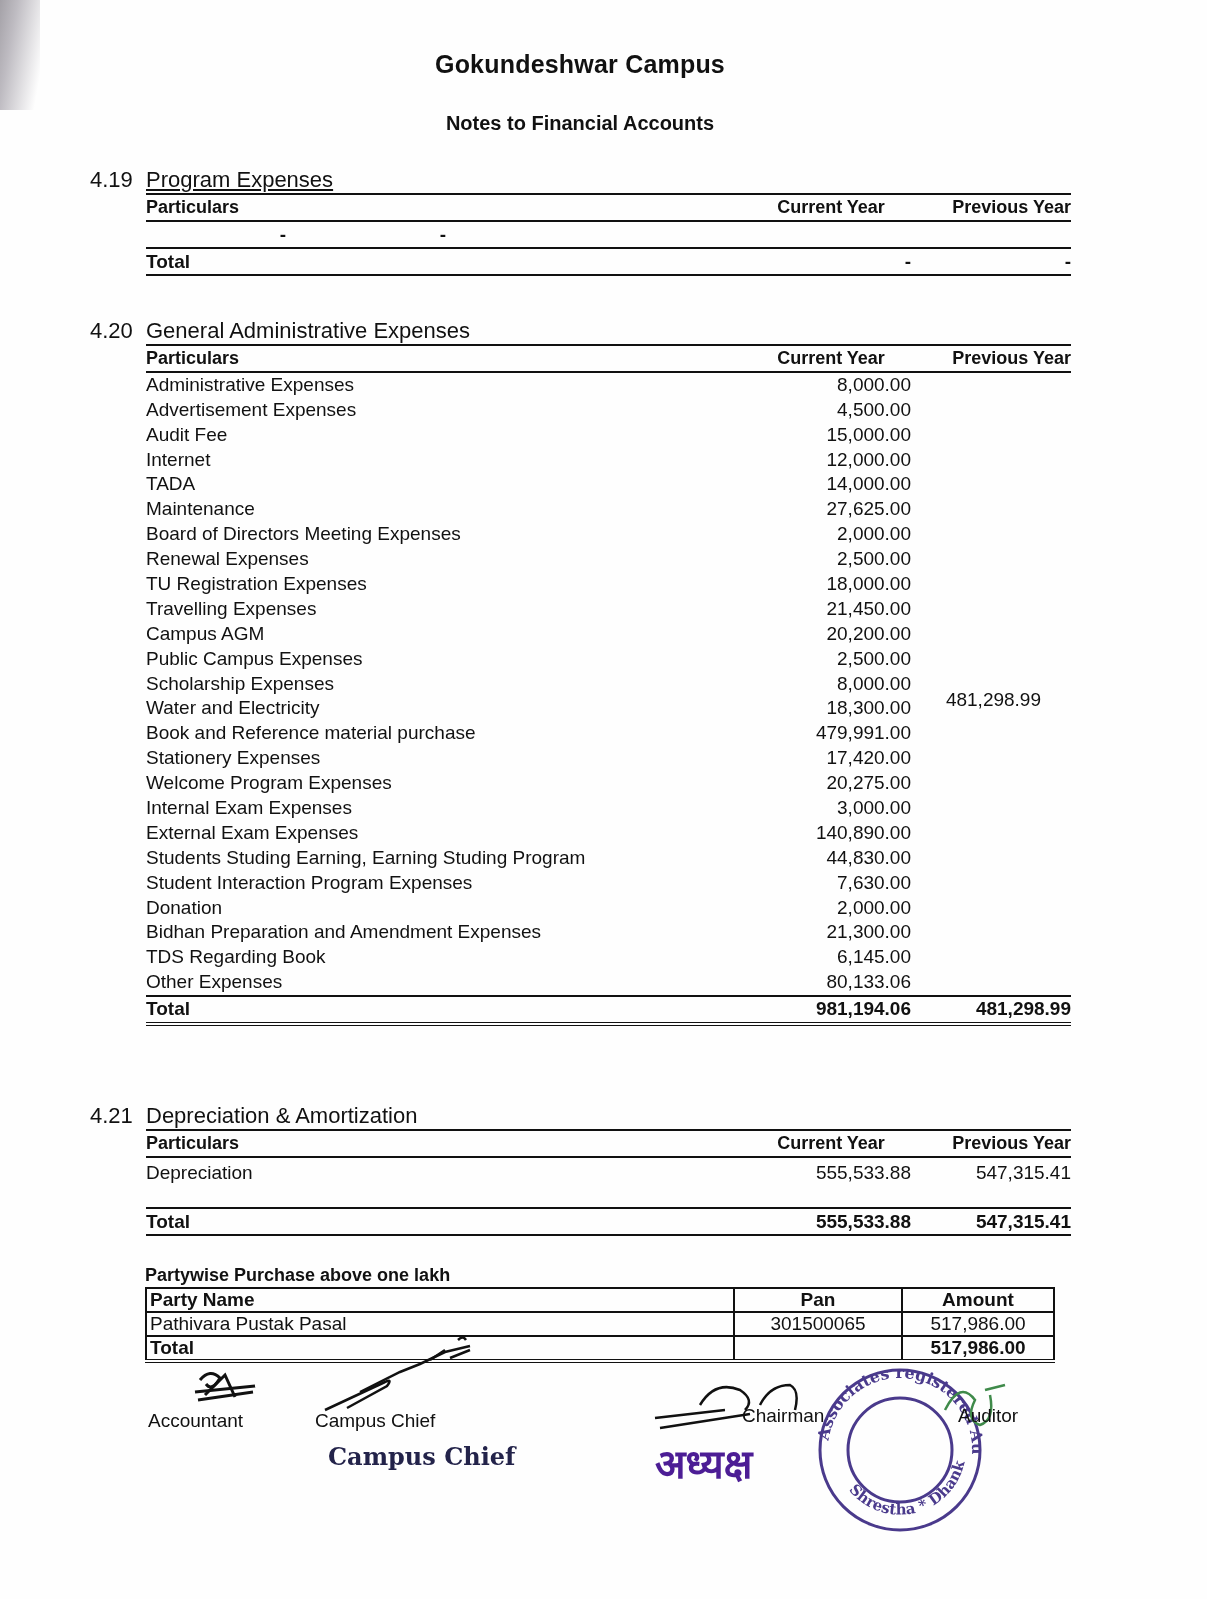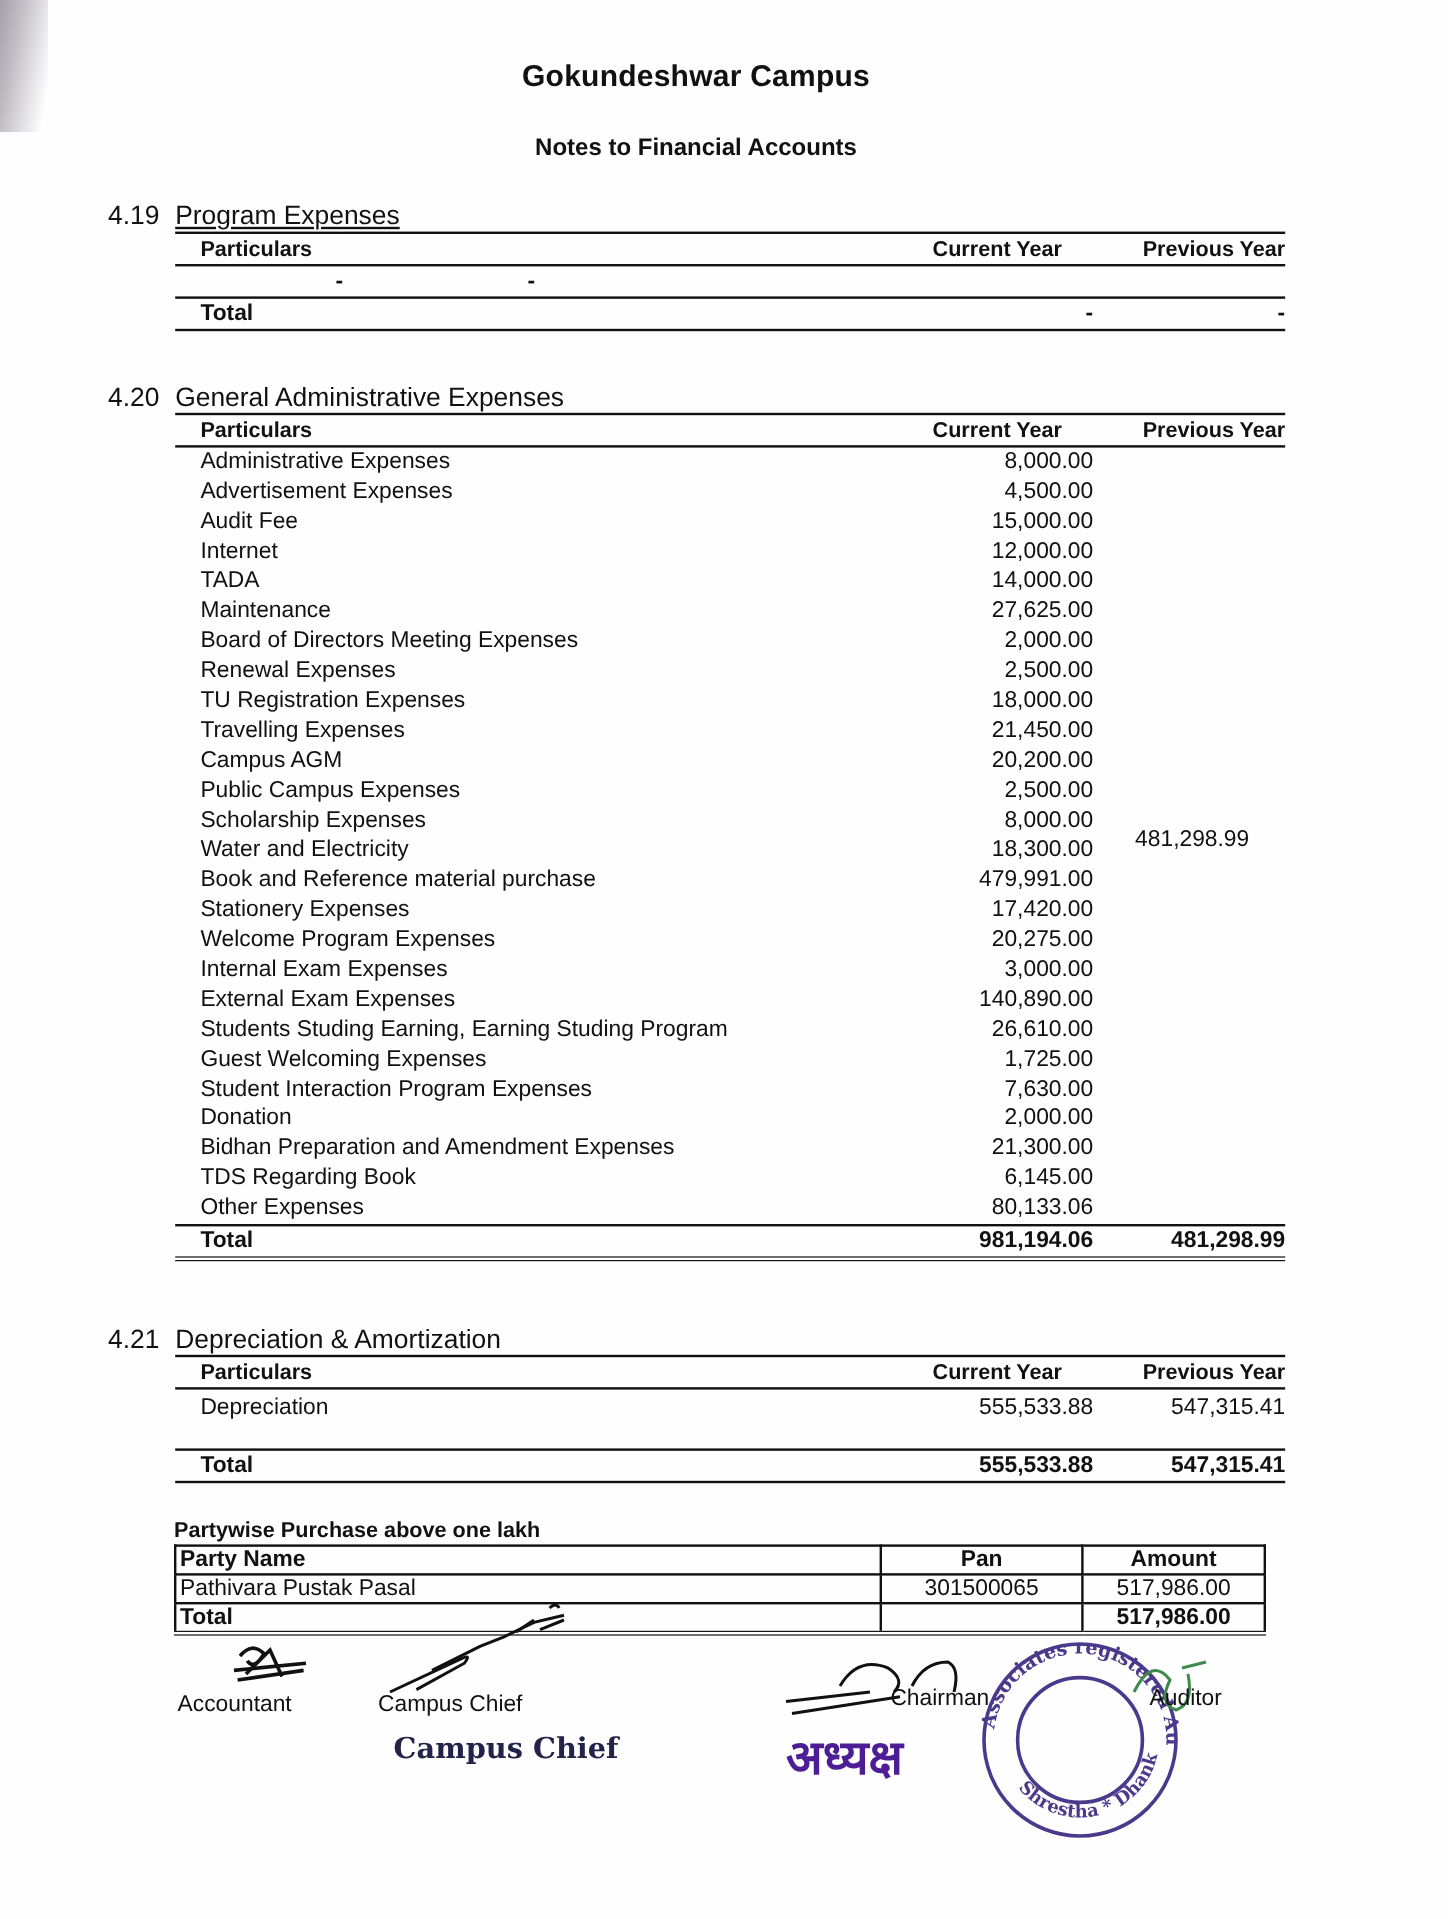--- a/index.html
+++ b/index.html
@@ -25,21 +25,21 @@
       text-align: center; font-weight: bold; font-size: 20px;
     }
     .section { position: absolute; left: 90px; width: 985px; }
     .sec-head { display: flex; align-items: baseline; font-weight: normal; font-size: 22px; height: 26px; }
     .sec-num { width: 56px; }
     .sec-name { }
     .tbl { margin-left: 56px; width: 925px; }
     .rule { border-top: 2px solid #111; }
     .rule-dbl { border-top: 4px double #111; }
     .row { display: flex; align-items: flex-end; font-size: 19px; height: 25px; line-height: 25px; }
-    .row .c-part { flex: 1; padding-left: 0; white-space: nowrap; margin-left: 21px; }
+    .row .c-part { flex: 1; padding-left: 0; white-space: nowrap; }
     .row .c-cur { width: 140px; text-align: right; }
     .row .c-prev { width: 160px; text-align: right; }
     .hdr { font-weight: bold; font-size: 18px; }
     .hdr .c-cur { text-align: center; width: 160px; }
     .hdr .c-prev { text-align: right; }
     .bold { font-weight: bold; }
     .dash { font-weight: bold; }
     
     #s420 .row { height: 24.9px; line-height: 24.9px; }
     .prev-merged {
@@ -198,26 +198,21 @@
           <span class="c-cur">3,000.00</span>
           <span class="c-prev"></span>
         </div>
         <div class="row">
           <span class="c-part">External Exam Expenses</span>
           <span class="c-cur">140,890.00</span>
           <span class="c-prev"></span>
         </div>
         <div class="row">
           <span class="c-part">Students Studing Earning, Earning Studing Program</span>
-          <span class="c-cur">26,610.00</span>
-          <span class="c-prev"></span>
-        </div>
-        <div class="row">
-          <span class="c-part">Guest Welcoming Expenses</span>
-          <span class="c-cur">1,725.00</span>
+          <span class="c-cur">44,830.00</span>
           <span class="c-prev"></span>
         </div>
         <div class="row">
           <span class="c-part">Student Interaction Program Expenses</span>
           <span class="c-cur">7,630.00</span>
           <span class="c-prev"></span>
         </div>
         <div class="row">
           <span class="c-part">Donation</span>
           <span class="c-cur">2,000.00</span>

